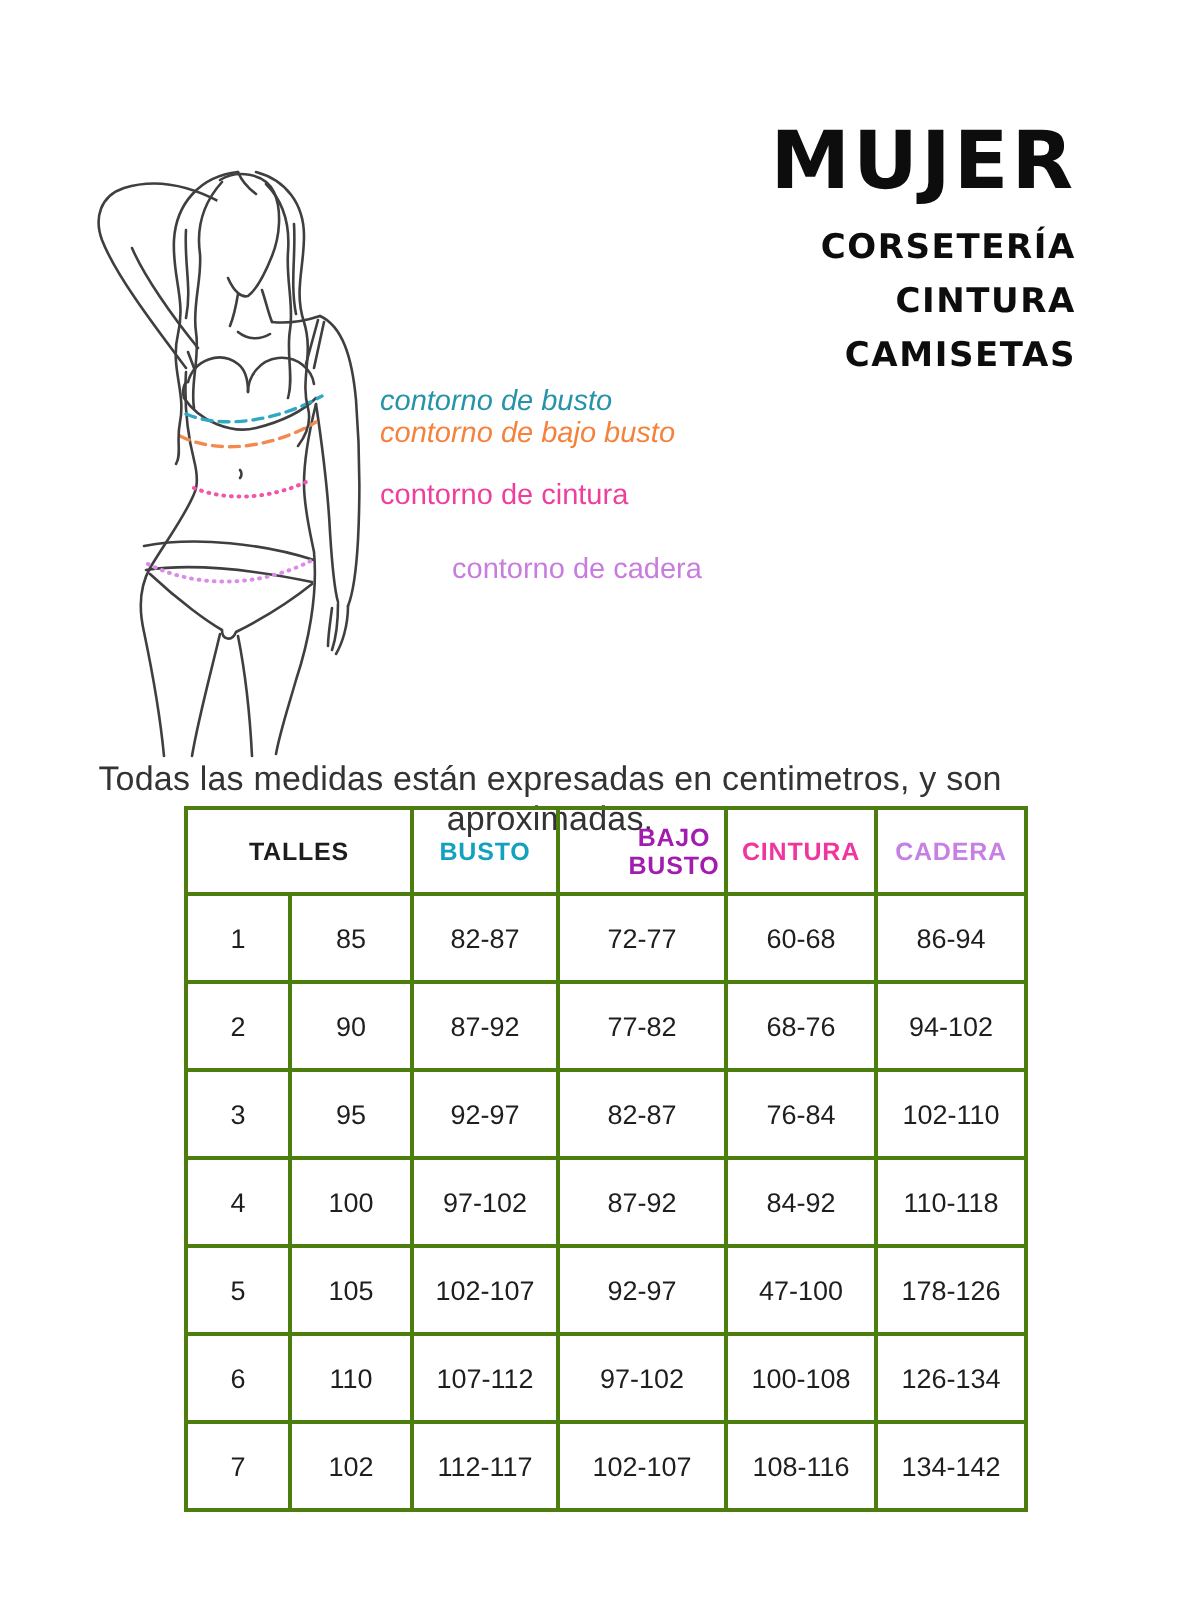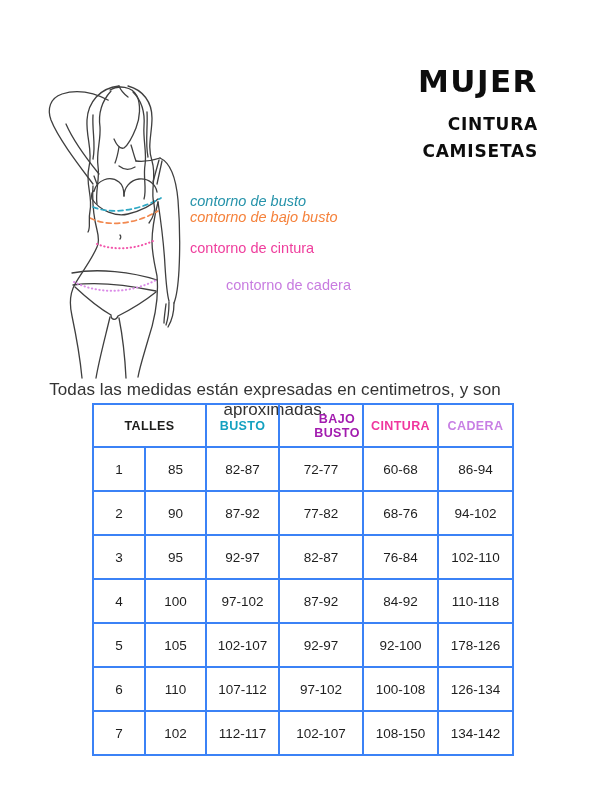--- a/index.html
+++ b/index.html
@@ -14,41 +14,41 @@
   .measure-labels{position:absolute;left:190px;top:0;width:210px;}
   .measure-label{position:absolute;left:0;font-size:14.5px;line-height:16px;white-space:nowrap;}
   .ml-0{top:193px;}
   .ml-1{top:209px;}
   .ml-2{top:240px;}
   .ml-3{top:277px;margin-left:36px;}
   
   .title-block{position:absolute;right:62px;top:62px;text-align:right;}
   .main-title{
     font-family:"DejaVu Sans","Liberation Sans",sans-serif;
-    font-size:31px;font-weight:bold;letter-spacing:1.5px;line-height:38px;
+    font-size:40px;font-weight:bold;letter-spacing:1.5px;line-height:38px;
     color:#0d0d0d;margin:0;
   }
   .sub-title{
     font-family:"DejaVu Sans","Liberation Sans",sans-serif;
     font-size:17px;font-weight:bold;letter-spacing:0.8px;line-height:27px;
     color:#0d0d0d;
   }
   .sub-titles{margin-top:11px;}
   
   .note{
     position:absolute;left:0;top:380px;width:550px;text-align:center;
     font-size:17px;color:#333333;letter-spacing:0.1px;
   }
   
   table.size-table{
     position:absolute;left:92px;top:403px;width:420px;
     border-collapse:collapse;table-layout:fixed;
   }
   .size-table th,.size-table td{
-    border:2px solid #3b82f6;text-align:center;vertical-align:middle;
+    border:2px solid #4d7c0f;text-align:center;vertical-align:middle;
     padding:0;
   }
   .size-table th{
     height:41px;font-size:12.5px;font-weight:bold;letter-spacing:0.4px;color:#1d1d1b;
   }
   .size-table td{height:42px;font-size:13.5px;color:#1e1e1e;}
   col.c-talle{width:52px;} col.c-size{width:61px;}
   col.c-busto{width:73px;} col.c-bajobusto{width:84px;}
   col.c-cintura{width:75px;} col.c-cadera{width:75px;}
 </style>
@@ -105,20 +105,21 @@
   <div class="measure-labels">
     <div class="measure-label ml-0" style="color: rgb(38, 147, 170); font-style: italic;">contorno de busto</div>
     <div class="measure-label ml-1" style="color: rgb(245, 130, 60); font-style: italic;">contorno de bajo busto</div>
     <div class="measure-label ml-2" style="color: rgb(239, 62, 157);">contorno de cintura</div>
     <div class="measure-label ml-3" style="color: rgb(200, 124, 224);">contorno de cadera</div>
   </div>
 
   <div class="title-block">
     <h1 class="main-title">MUJER</h1>
     <div class="sub-titles">
+      <div class="sub-title">CORSETERÍA</div>
       <div class="sub-title">CINTURA</div>
       <div class="sub-title">CAMISETAS</div>
     </div>
   </div>
 
   <div class="note">Todas las medidas están expresadas en centimetros, y son aproximadas.</div>
 
   <table class="size-table">
     <colgroup>
       <col class="c-talle">
@@ -168,35 +169,35 @@
         <td>97-102</td>
         <td>87-92</td>
         <td>84-92</td>
         <td>110-118</td>
       </tr>
       <tr>
         <td>5</td>
         <td>105</td>
         <td>102-107</td>
         <td>92-97</td>
-        <td>92-100</td>
+        <td>47-100</td>
         <td>178-126</td>
       </tr>
       <tr>
         <td>6</td>
         <td>110</td>
         <td>107-112</td>
         <td>97-102</td>
         <td>100-108</td>
         <td>126-134</td>
       </tr>
       <tr>
         <td>7</td>
         <td>102</td>
         <td>112-117</td>
         <td>102-107</td>
-        <td>108-150</td>
+        <td>108-116</td>
         <td>134-142</td>
       </tr>
     </tbody>
   </table>
 
 </div>
 
 </body></html>

